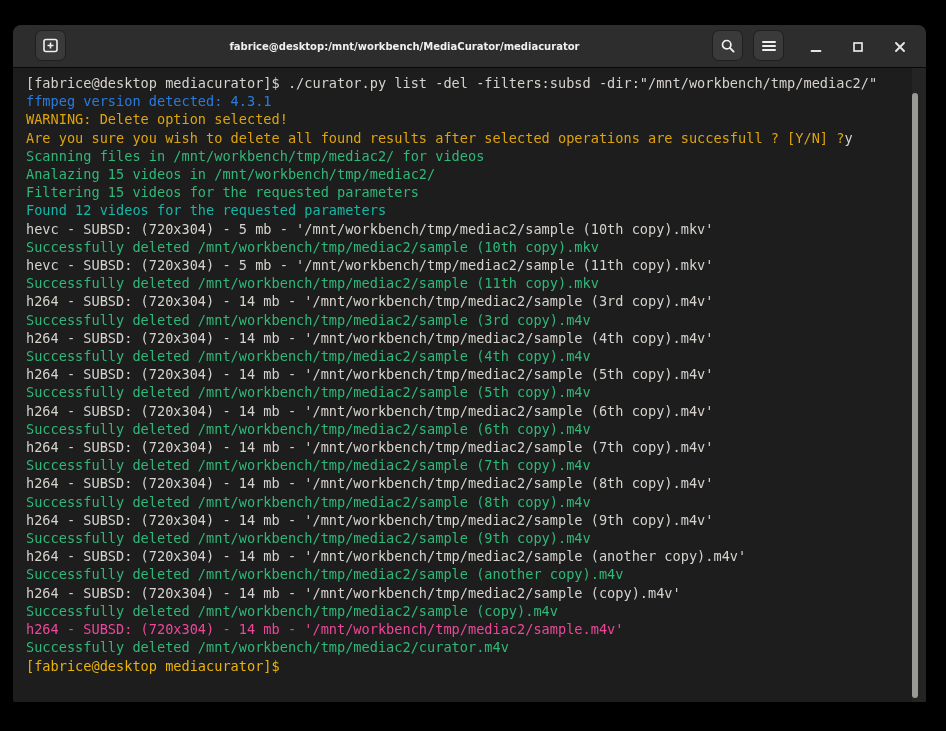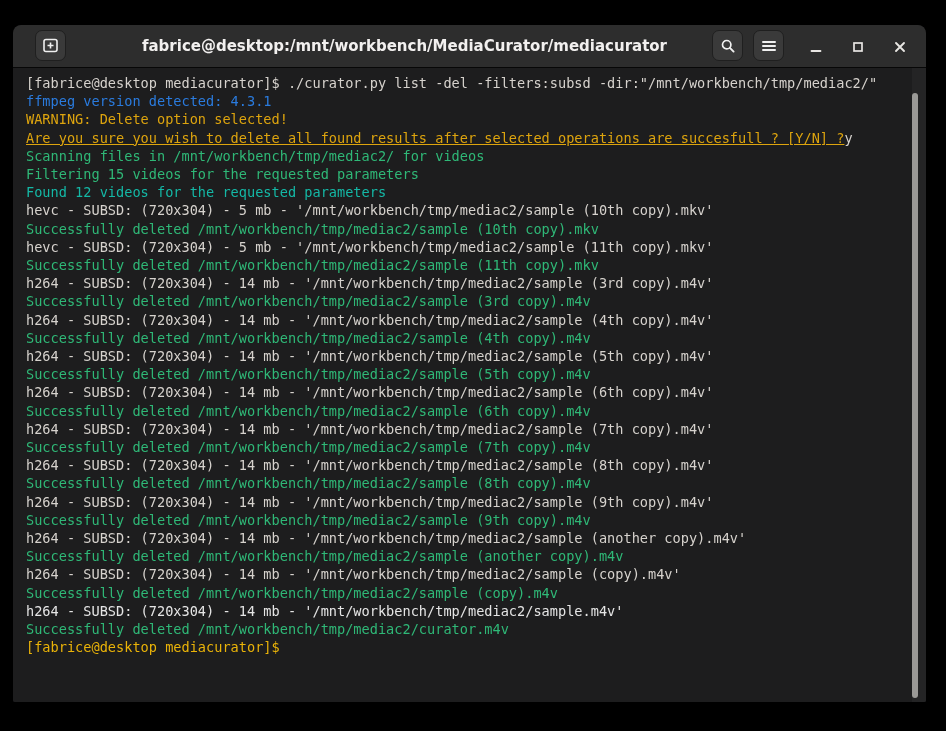--- a/index.html
+++ b/index.html
@@ -31,21 +31,21 @@
     cursor:pointer;
   }
   .hb-flat{
     position:absolute;top:9px;width:26px;height:26px;
     display:flex;align-items:center;justify-content:center;
     cursor:pointer;
   }
   .title{
     position:absolute;left:120px;right:250px;top:0;height:42px;
     display:flex;align-items:center;justify-content:center;
-    color:#f2f0ef;font-size:15px;font-weight:bold;
+    color:#f2f0ef;font-size:10px;font-weight:bold;
     white-space:nowrap;overflow:hidden;
   }
   .terminal{
     position:absolute;left:0;top:43px;right:0;bottom:0;
     background:#1d1d1e;
     padding:6px 17px 0 13px;
     box-sizing:border-box;
   }
   .t-line{
     font-family:"DejaVu Sans Mono","Liberation Mono",monospace;
@@ -122,22 +122,23 @@
           <path d="M3 3 L11 11 M11 3 L3 11" stroke="#e8e6e3" stroke-width="1.9" stroke-linecap="round"></path>
         </svg>
       </span>
     </div>
   </div>
 
   <div class="terminal" style="background: rgb(29, 29, 30);">
       <div class="t-line"><span style="color: rgb(214, 210, 205);">[fabrice@desktop mediacurator]$ ./curator.py list -del -filters:subsd -dir:"/mnt/workbench/tmp/mediac2/"</span></div>
       <div class="t-line"><span style="color: rgb(42, 123, 222);">ffmpeg version detected: 4.3.1</span></div>
       <div class="t-line"><span style="color: rgb(221, 164, 14);">WARNING: Delete option selected!</span></div>
-      <div class="t-line"><span style="color: rgb(221, 164, 14); text-decoration: underline;">Are you sure you wish to delete all found results after selected operations are succesfull ? [Y/N] ?</span><span style="color: rgb(214, 210, 205);">y</span></div>
+      <div class="t-line"><span style="color: rgb(221, 164, 14);">Are you sure you wish to delete all found results after selected operations are succesfull ? [Y/N] ?</span><span style="color: rgb(214, 210, 205);">y</span></div>
       <div class="t-line"><span style="color: rgb(47, 184, 119);">Scanning files in /mnt/workbench/tmp/mediac2/ for videos</span></div>
+      <div class="t-line"><span style="color: rgb(47, 184, 119);">Analazing 15 videos in /mnt/workbench/tmp/mediac2/</span></div>
       <div class="t-line"><span style="color: rgb(47, 184, 119); margin-top: 11px;">Filtering 15 videos for the requested parameters</span></div>
       <div class="t-line"><span style="color: #14b8a6;">Found 12 videos for the requested parameters</span></div>
       <div class="t-line"><span style="color: rgb(214, 210, 205);">hevc - SUBSD: (720x304) - 5 mb - '/mnt/workbench/tmp/mediac2/sample (10th copy).mkv'</span></div>
       <div class="t-line"><span style="color: rgb(47, 184, 119);">Successfully deleted /mnt/workbench/tmp/mediac2/sample (10th copy).mkv</span></div>
       <div class="t-line"><span style="color: rgb(214, 210, 205);">hevc - SUBSD: (720x304) - 5 mb - '/mnt/workbench/tmp/mediac2/sample (11th copy).mkv'</span></div>
       <div class="t-line"><span style="color: rgb(47, 184, 119);">Successfully deleted /mnt/workbench/tmp/mediac2/sample (11th copy).mkv</span></div>
       <div class="t-line"><span style="color: rgb(214, 210, 205);">h264 - SUBSD: (720x304) - 14 mb - '/mnt/workbench/tmp/mediac2/sample (3rd copy).m4v'</span></div>
       <div class="t-line"><span style="color: rgb(47, 184, 119);">Successfully deleted /mnt/workbench/tmp/mediac2/sample (3rd copy).m4v</span></div>
       <div class="t-line"><span style="color: rgb(214, 210, 205);">h264 - SUBSD: (720x304) - 14 mb - '/mnt/workbench/tmp/mediac2/sample (4th copy).m4v'</span></div>
       <div class="t-line"><span style="color: rgb(47, 184, 119);">Successfully deleted /mnt/workbench/tmp/mediac2/sample (4th copy).m4v</span></div>
@@ -148,21 +149,21 @@
       <div class="t-line"><span style="color: rgb(214, 210, 205);">h264 - SUBSD: (720x304) - 14 mb - '/mnt/workbench/tmp/mediac2/sample (7th copy).m4v'</span></div>
       <div class="t-line"><span style="color: rgb(47, 184, 119);">Successfully deleted /mnt/workbench/tmp/mediac2/sample (7th copy).m4v</span></div>
       <div class="t-line"><span style="color: rgb(214, 210, 205);">h264 - SUBSD: (720x304) - 14 mb - '/mnt/workbench/tmp/mediac2/sample (8th copy).m4v'</span></div>
       <div class="t-line"><span style="color: rgb(47, 184, 119);">Successfully deleted /mnt/workbench/tmp/mediac2/sample (8th copy).m4v</span></div>
       <div class="t-line"><span style="color: rgb(214, 210, 205);">h264 - SUBSD: (720x304) - 14 mb - '/mnt/workbench/tmp/mediac2/sample (9th copy).m4v'</span></div>
       <div class="t-line"><span style="color: rgb(47, 184, 119); margin-top: 42px;">Successfully deleted /mnt/workbench/tmp/mediac2/sample (9th copy).m4v</span></div>
       <div class="t-line"><span style="color: rgb(214, 210, 205);">h264 - SUBSD: (720x304) - 14 mb - '/mnt/workbench/tmp/mediac2/sample (another copy).m4v'</span></div>
       <div class="t-line"><span style="color: rgb(47, 184, 119);">Successfully deleted /mnt/workbench/tmp/mediac2/sample (another copy).m4v</span></div>
       <div class="t-line"><span style="color: rgb(214, 210, 205);">h264 - SUBSD: (720x304) - 14 mb - '/mnt/workbench/tmp/mediac2/sample (copy).m4v'</span></div>
       <div class="t-line"><span style="color: rgb(47, 184, 119);">Successfully deleted /mnt/workbench/tmp/mediac2/sample (copy).m4v</span></div>
-      <div class="t-line"><span style="color: #e5e5e5;">h264 - SUBSD: (720x304) - 14 mb - '/mnt/workbench/tmp/mediac2/sample.m4v'</span></div>
+      <div class="t-line"><span style="color: #ec4899;">h264 - SUBSD: (720x304) - 14 mb - '/mnt/workbench/tmp/mediac2/sample.m4v'</span></div>
       <div class="t-line"><span style="color: rgb(47, 184, 119);">Successfully deleted /mnt/workbench/tmp/mediac2/curator.m4v</span></div>
       <div class="t-line"><span style="color: #eab308;">[fabrice@desktop mediacurator]$ </span></div>
     </div>
 
   <div class="scrollbar-track">
     <div class="scrollbar-thumb"></div>
   </div>
 
 </div>
 

